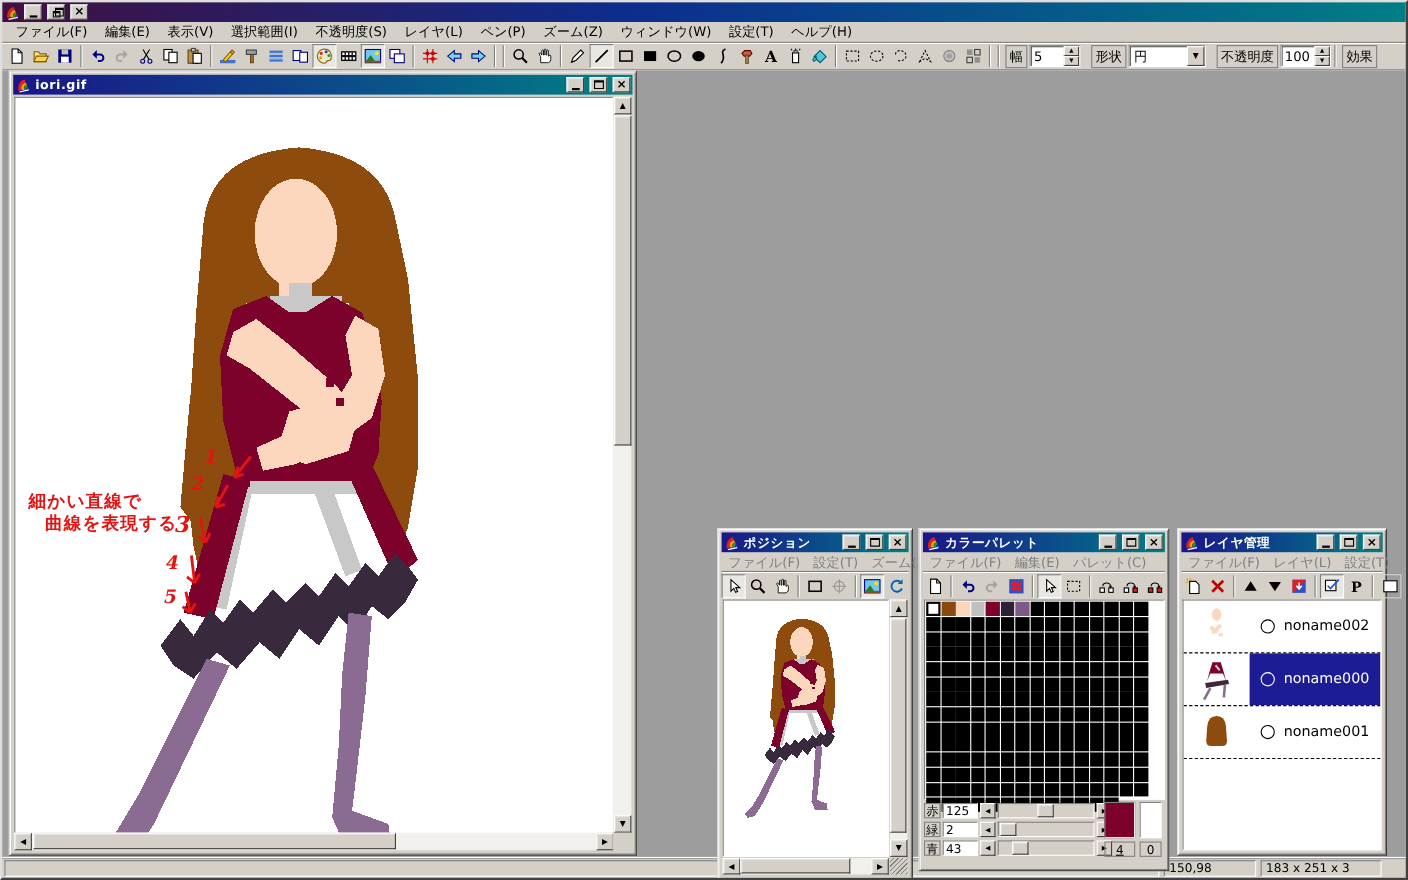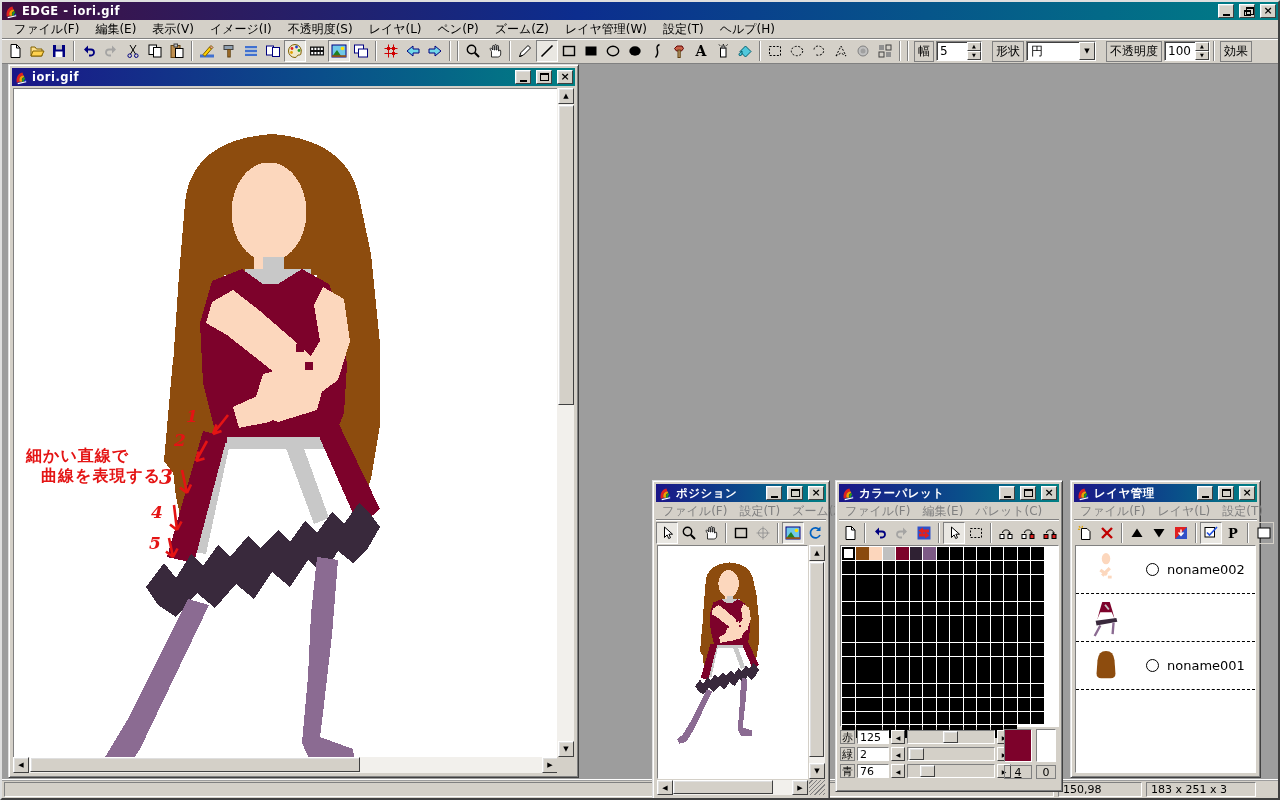--- a/index.html
+++ b/index.html
@@ -134,42 +134,41 @@
   <div class="titlebar">
     <span class="appicon">
         <svg viewBox="0 0 16 16" width="16" height="16" xmlns="http://www.w3.org/2000/svg">
           <path d="M3 13C2 8 4 3 9 2l1 3C6 6 5 9 6 12z" fill="#e02020"></path>
           <path d="M6 12C5 9 6 6 10 5l1 2c-3 1-3 3-2 5z" fill="#f0a000"></path>
           <path d="M9 12c-1-2 0-4 2-5l1 2c-1.5.7-2 2-1 3z" fill="#20a020"></path>
           <path d="M11.5 12c-.7-1 0-2 1-2.5l.8 1.7c-.6.3-1 .8-.8 1.3z" fill="#2040d0"></path>
           <path d="M4 14l9-2" stroke="#fff" stroke-width="1.2"></path>
         </svg>
       </span>
-    <span class="ttext">EDGE - iori.gif</span>
     <span class="wbtn">
         <i class="g-min"></i>
       </span>
     <span class="wbtn gap">
         <i class="g-restore"></i>
       </span>
     <span class="wbtn gap">
         <span class="g-x">×</span>
       </span>
   </div>
 
   <div class="menubar">
       <span class="mitem">ファイル(F)</span>
       <span class="mitem">編集(E)</span>
       <span class="mitem">表示(V)</span>
-      <span class="mitem">イメージ(I)</span>
+      <span class="mitem">選択範囲(I)</span>
       <span class="mitem">不透明度(S)</span>
       <span class="mitem">レイヤ(L)</span>
       <span class="mitem">ペン(P)</span>
       <span class="mitem">ズーム(Z)</span>
-      <span class="mitem">レイヤ管理(W)</span>
+      <span class="mitem">ウィンドウ(W)</span>
       <span class="mitem">設定(T)</span>
       <span class="mitem">ヘルプ(H)</span>
     </div>
 
   <div class="toolbar">
     <span class="strip">
         <span class="tbtn">
           <svg viewBox="0 0 16 16" width="16" height="16" xmlns="http://www.w3.org/2000/svg">
             <path d="M4 1.5h5.5L13 5v9.5H4z" fill="#fff" stroke="#000"></path>
             <path d="M9.5 1.5V5H13" fill="none" stroke="#000"></path>
@@ -927,21 +926,21 @@
         <span class="chlabel">緑</span>
         <span class="chval">2</span>
         <span class="charrow">◀</span>
         <span class="chtrack">
             <span class="chthumb" style="left: calc(0.784314% - 0.1px);"></span>
           </span>
         <span class="charrow">▶</span>
       </div>
       <div class="chan">
         <span class="chlabel">青</span>
-        <span class="chval">76</span>
+        <span class="chval">43</span>
         <span class="charrow">◀</span>
         <span class="chtrack">
             <span class="chthumb" style="left: calc(16.8627% - 2.5px);"></span>
           </span>
         <span class="charrow">▶</span>
       </div>
       <div class="swatches">
         <span class="swA" id="cur-swatch" style="background: rgb(125, 2, 43);"></span>
         <span class="swB" id="sec-swatch" style="background: rgb(255, 255, 255);"></span>
         <span class="idxA">4</span>
@@ -1045,20 +1044,24 @@
       <div class="lrow selected">
         <span class="lthumb">
           <svg viewBox="0 0 36 44" width="34" height="42">
               <path fill="#7d022b" d="M14 5h8l3 10 2 8H9l2-8z"></path>
               <path fill="#fff" d="M12 16h12l4 9H8z"></path>
               <path d="M17 8l4 5" stroke="#c8c8c8" stroke-width="2" fill="none"></path>
               <path fill="#39293c" d="M7 25l22-3 1 4-22 4z"></path>
               <path d="M12 30L6 41M26 27l-1 12" stroke="#8b6b92" stroke-width="2.5" fill="none"></path>
             </svg>
         </span>
+        <span class="lsel">
+          <span class="radio"></span>
+          <span class="lname">noname000</span>
+        </span>
       </div>
       <div class="lrow">
         <span class="lthumb">
           <svg viewBox="0 0 36 44" width="34" height="42">
               <path fill="#8d4c0e" d="M18 6q8 0 9 10l1 14q0 5-5 5H13q-5 0-5-5l1-14q1-10 9-10z"></path>
             </svg>
         </span>
         <span class="lsel">
           <span class="radio"></span>
           <span class="lname">noname001</span>

